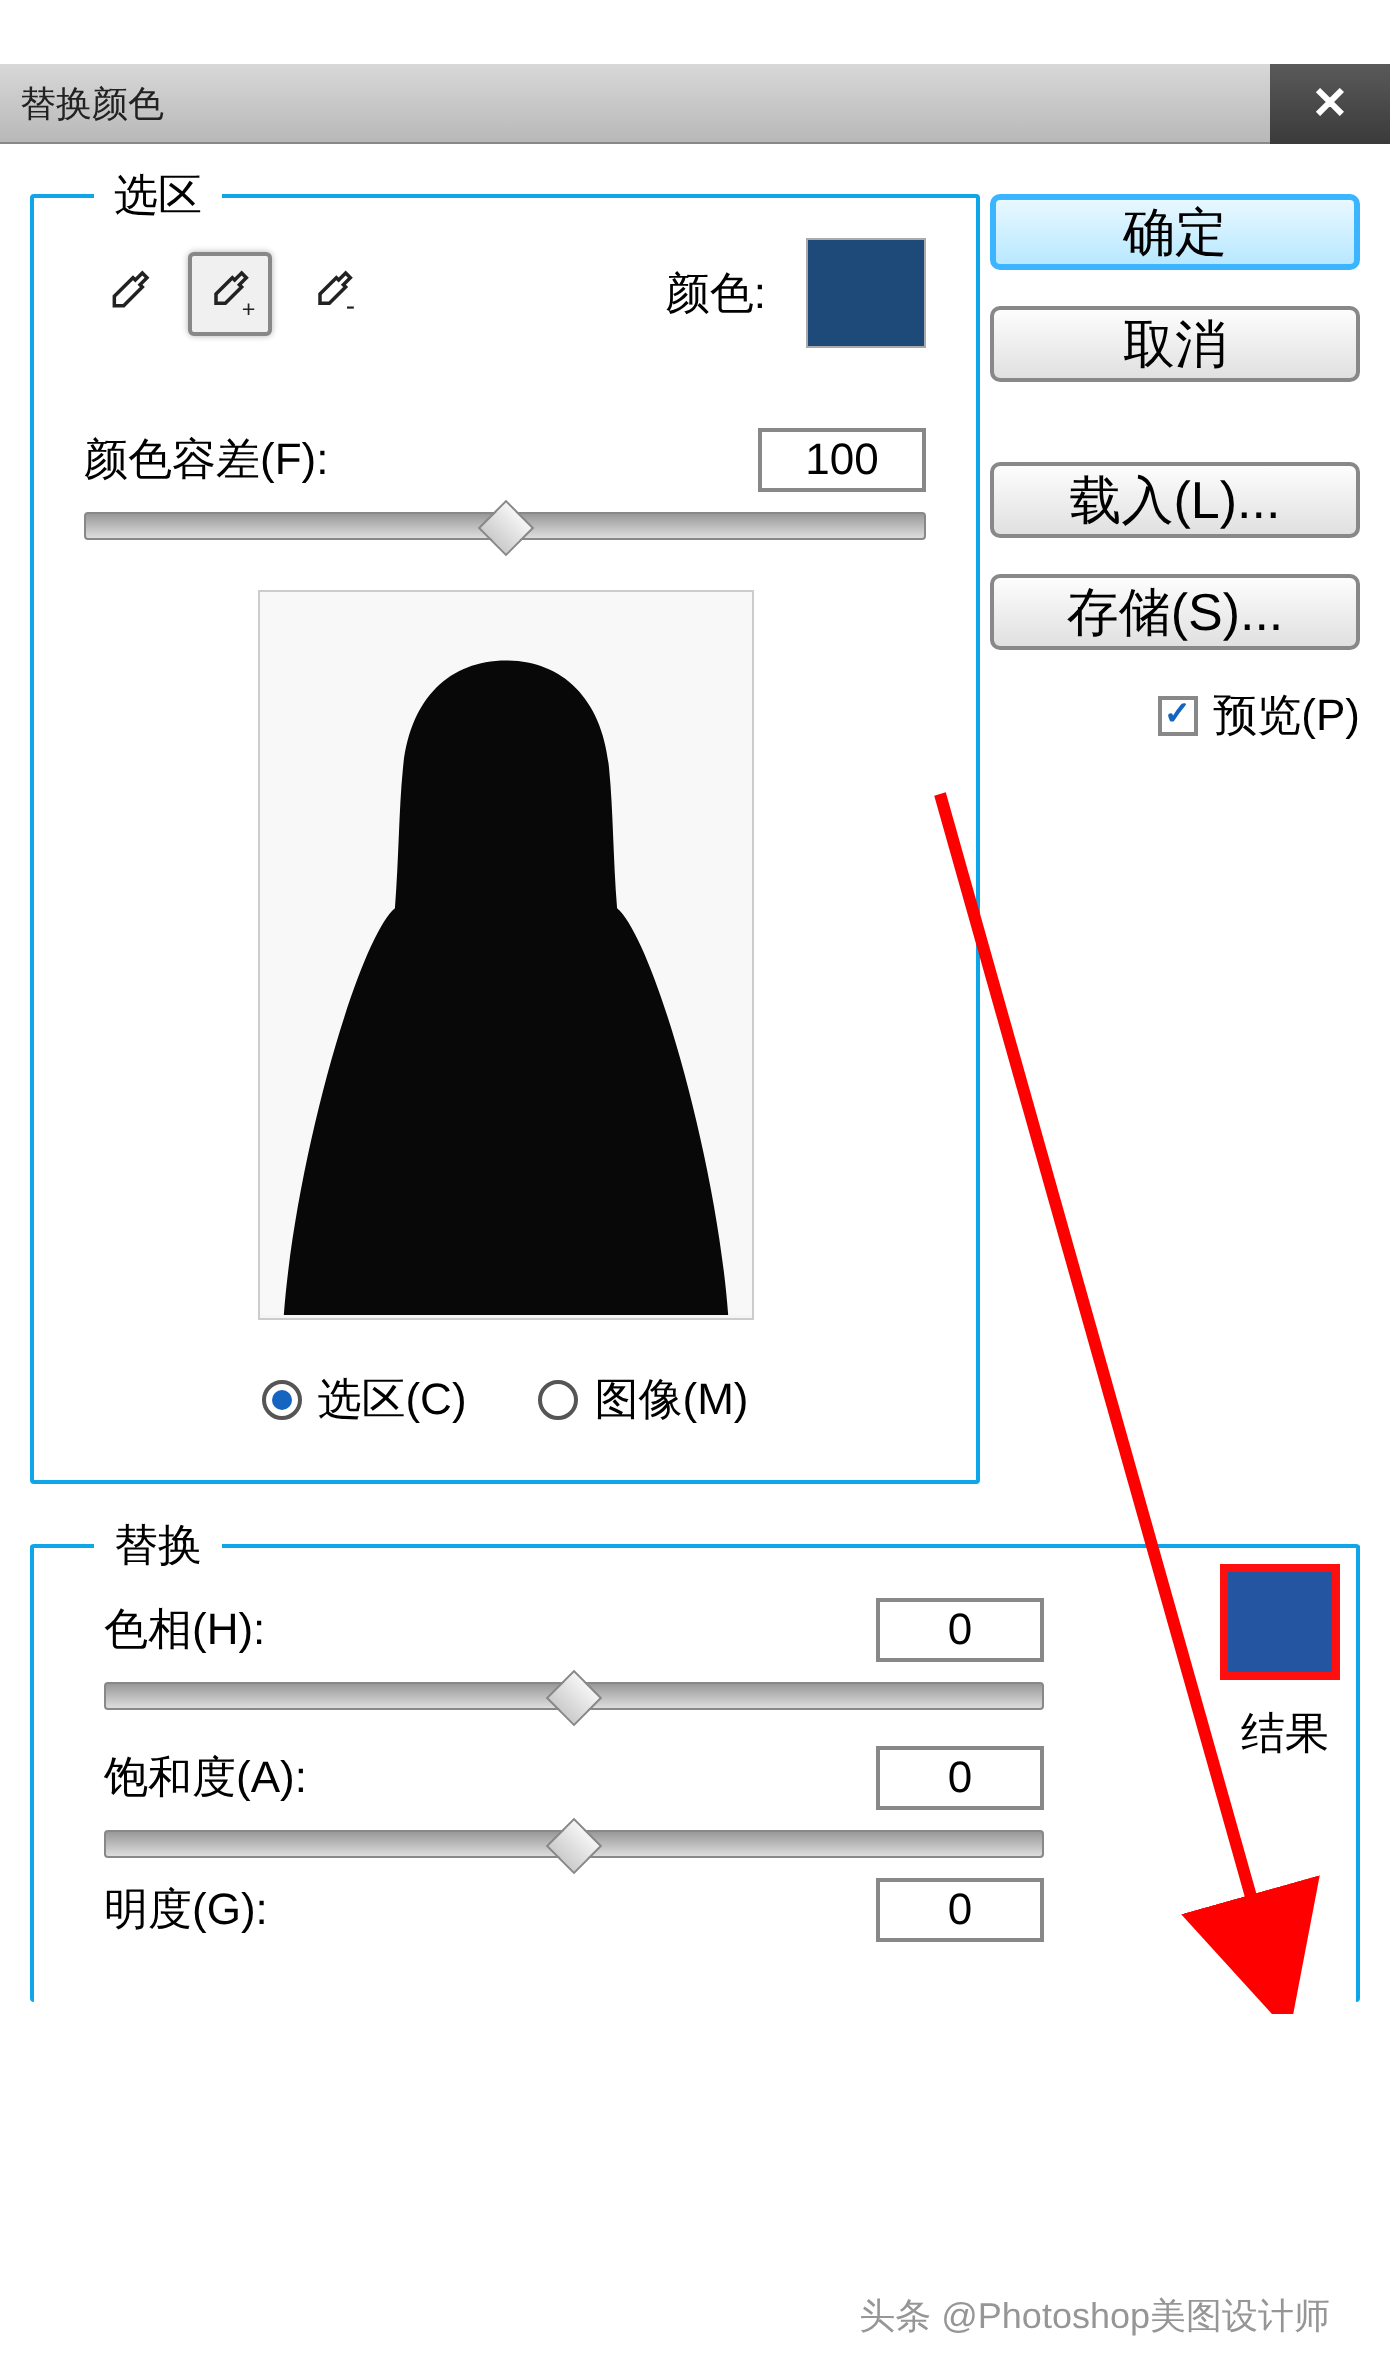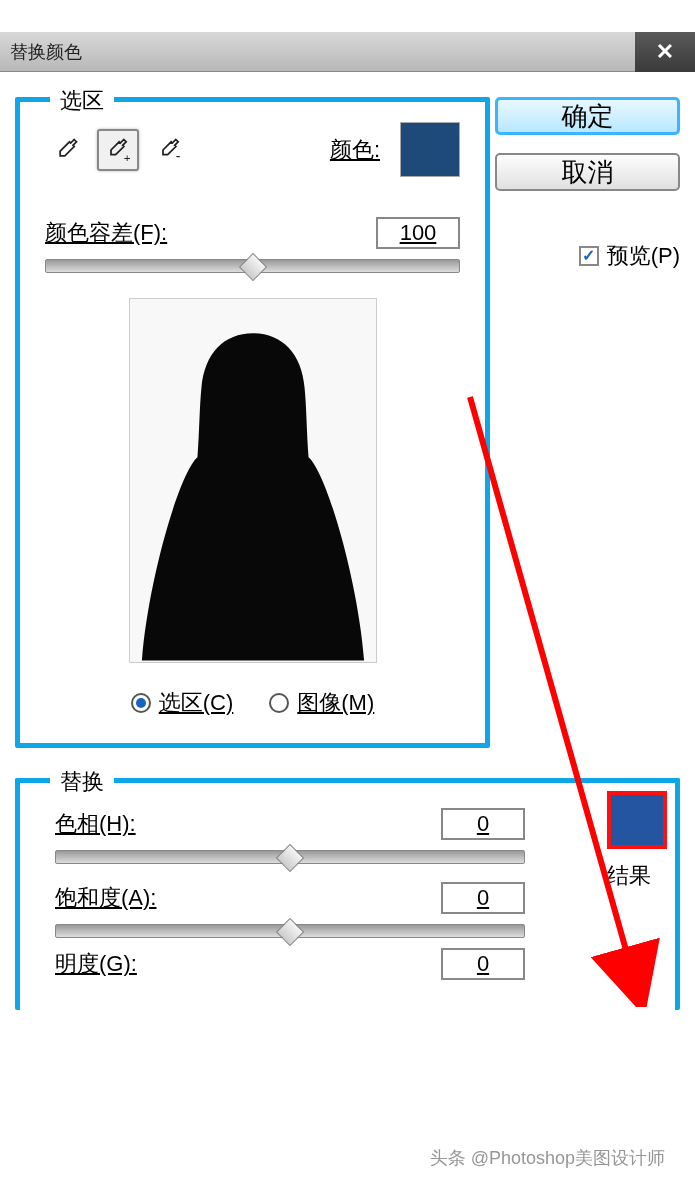--- a/index.html
+++ b/index.html
@@ -3,21 +3,21 @@
 <meta charset="utf-8">
 <style>
 * { box-sizing: border-box; margin: 0; padding: 0; font-family: "Microsoft YaHei", SimSun, sans-serif; }
 body { background: #fff; width: 695px; height: 1178px; position: relative; overflow: hidden; }
 .titlebar { height: 40px; background: linear-gradient(to bottom, #d8d8d8, #b8b8b8); border-bottom: 1px solid #888; display: flex; align-items: center; justify-content: space-between; padding: 0 0 0 10px; margin-top: 32px; }
 .titlebar-title { font-size: 18px; color: #222; }
 .title-close { width: 60px; height: 40px; background: linear-gradient(to bottom, #5a5a5a, #3a3a3a); color: #fff; display: flex; align-items: center; justify-content: center; font-size: 22px; font-weight: bold; }
 .dialog-body { padding: 25px 15px 15px 15px; position: relative; }
 .left-col { width: 475px; float: left; }
 .right-col { width: 185px; float: right; }
-.fieldset { border: 5px solid #0ea5e9; border-radius: 2px; padding: 20px 25px 25px 25px; margin-bottom: 30px; position: relative; text-decoration: underline; }
+.fieldset { border: 2px solid #0ea5e9; border-radius: 2px; padding: 20px 25px 25px 25px; margin-bottom: 30px; position: relative; }
 .legend { position: absolute; top: -16px; left: 30px; background: #fff; padding: 0 10px; font-size: 22px; }
 .chk-row { display: flex; align-items: center; gap: 8px; margin-bottom: 30px; }
 .chk { width: 20px; height: 20px; border: 2px solid #888; background: #fff; }
 .chk.on::after { content: "✓"; color: #1565c0; font-size: 16px; font-weight: bold; display: block; line-height: 16px; text-align: center; }
 .lbl { font-size: 22px; }
 .eyedrop-row { display: flex; align-items: center; gap: 10px; margin-bottom: 40px; }
 .tool-btn { width: 42px; height: 42px; display: flex; align-items: center; justify-content: center; border: 2px solid transparent; border-radius: 3px; }
 .tool-btn.active { border-color: #888; background: #f0f0f0; box-shadow: 0 0 3px rgba(0,0,0,0.3); }
 .color-label { margin-left: auto; font-size: 22px; margin-right: 10px; }
 .color-swatch { width: 60px; height: 55px; background: #1e4a7a; border: 1px solid #aaa; }
@@ -27,21 +27,21 @@
 .slider-track { position: relative; height: 14px; background: linear-gradient(to bottom, #999, #ddd); border: 1px solid #888; border-radius: 2px; }
 .slider-thumb { position: absolute; top: -3px; width: 20px; height: 20px; background: linear-gradient(to bottom, #f5f5f5, #ccc); border: 1px solid #888; transform: translateX(-50%) rotate(45deg); }
 .preview-box { width: 248px; height: 365px; background: #f5f5f5; border: 1px solid #ccc; margin: 25px auto 25px; display: flex; align-items: flex-end; justify-content: center; overflow: hidden; }
 .radio-row { display: flex; justify-content: center; gap: 36px; }
 .radio-item { display: flex; align-items: center; gap: 8px; font-size: 22px; }
 .radio { width: 20px; height: 20px; border: 2px solid #555; border-radius: 50%; display: flex; align-items: center; justify-content: center; }
 .radio.on::after { content: ""; width: 10px; height: 10px; background: #1565c0; border-radius: 50%; }
 .btn { width: 100%; height: 38px; margin-bottom: 18px; border: 2px solid #888; border-radius: 5px; background: linear-gradient(to bottom, #fdfdfd, #e0e0e0); font-size: 26px; display: flex; align-items: center; justify-content: center; }
 .btn.primary { border: 3px solid #3bb5ff; background: linear-gradient(to bottom, #e8f8ff, #b8e8ff); }
 .replace-sliders { padding: 5px 10px 10px 10px; }
-.result-box { position: absolute; right: 3px; top: 8px; width: 65px; }
+.result-box { position: absolute; right: 3px; top: 8px; width: 65px; text-align: center; }
 .result-swatch { width: 60px; height: 58px; background: #2355a0; border: 4px solid #ff1010; margin-bottom: 12px; }
 .result-lbl { font-size: 22px; }
 .arrow { position: absolute; pointer-events: none; }
 .watermark { position: absolute; bottom: 8px; right: 30px; font-size: 18px; color: rgba(80,80,80,0.6); }
 .replace-fieldset { position: relative; }
 .replace-left { width: 490px; }
 </style>
 </head>
 <body>
 
@@ -100,20 +100,22 @@
           <span>图像(M)</span>
         </div>
       </div>
     </div>
   </div>
 
   <div class="right-col">
     <div class="btn primary">确定</div>
     <div class="btn">取消</div>
     <div style="height:22px"></div>
+    <div class="btn">载入(L)...</div>
+    <div class="btn">存储(S)...</div>
     <div class="chk-row" style="margin-top:10px;justify-content:flex-end">
       <div class="chk on"></div>
       <span class="lbl">预览(P)</span>
     </div>
   </div>
 
   <div style="clear:both"></div>
 
   <div class="fieldset replace-fieldset" style="padding-bottom:10px; border-bottom:none;">
     <div class="legend">替换</div>

